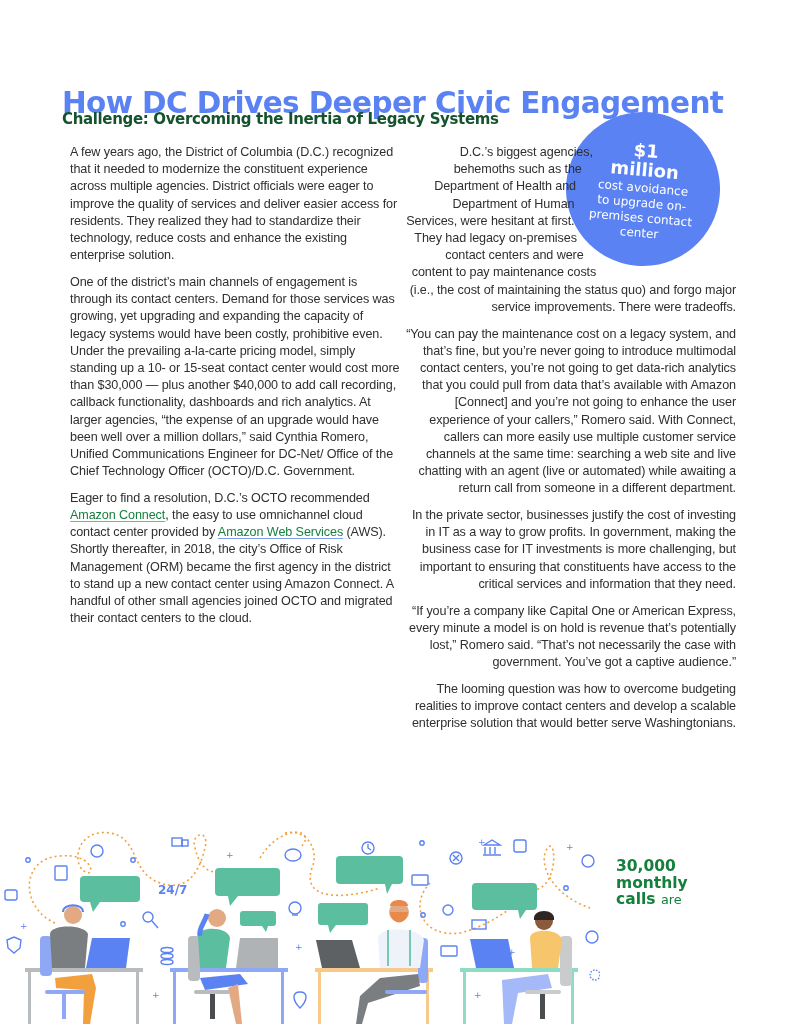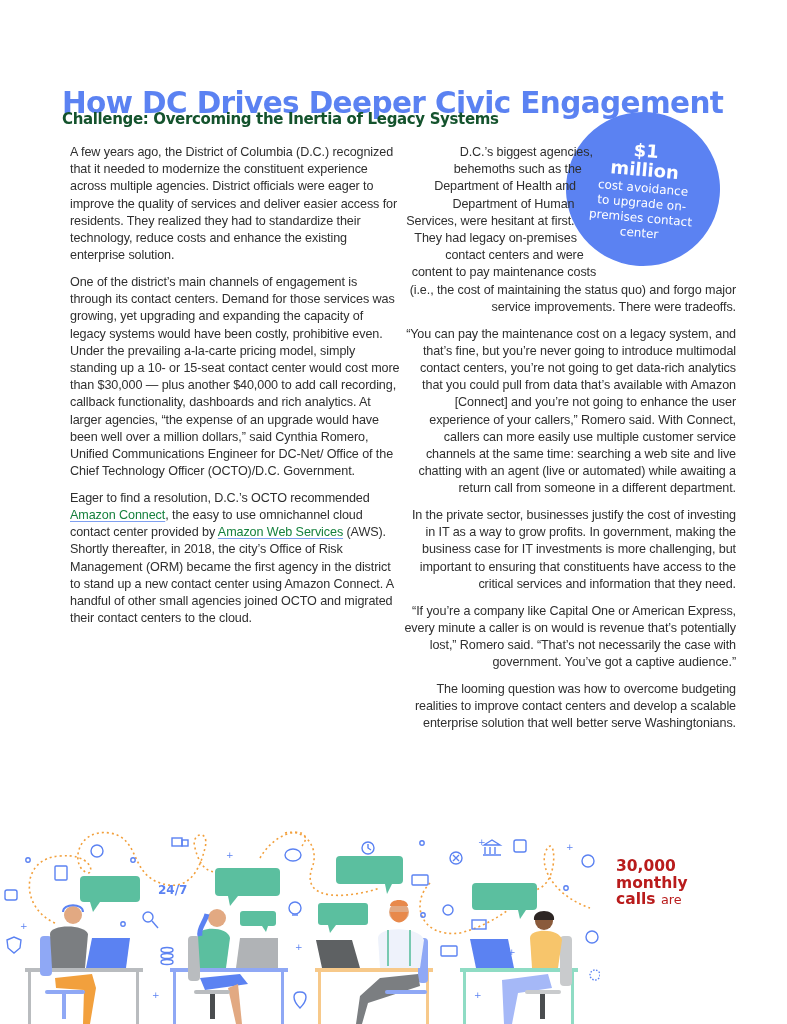--- a/index.html
+++ b/index.html
@@ -34,21 +34,21 @@
   .col-right p.quote { text-indent: -5px; }
   .link { color: #15803d; text-decoration: underline; text-decoration-color: #7fa0f0; text-underline-offset: 2px; cursor: pointer; }
   .float-spacer { float: right; width: 170px; height: 134px; shape-outside: circle(50%); }
 
   .illustration { position: absolute; left: 0; top: 828px; width: 600px; height: 196px; }
 
   .side-stat {
     position: absolute; left: 616px; top: 858px; width: 150px;
     font-family: "DejaVu Sans", sans-serif; color: #6a8df2;
   }
-  .side-stat .big { font-weight: bold; font-size: 15.5px; line-height: 16.5px; color: #b91c1c; }
+  .side-stat .big { font-weight: bold; font-size: 15.5px; line-height: 16.5px; color: #15803d; }
   .side-stat .rest { font-size: 12.3px; line-height: 17px; }
   .side-stat .are { font-size: 12.8px; font-weight: normal; }
 </style>
 </head>
 <body>
 
 <h1 class="title">How DC Drives Deeper Civic Engagement</h1>
 <h2 class="subtitle">Challenge: Overcoming the Inertia of Legacy Systems</h2>
 
 <div class="stat-circle">
@@ -63,22 +63,22 @@
   <p>
     <span>Eager to find a resolution, D.C.’s OCTO recommended </span><a class="link">Amazon Connect</a><span>, the easy to use omnichannel cloud contact center provided by </span><a class="link">Amazon Web Services</a><span> (AWS). Shortly thereafter, in 2018, the city’s Office of Risk Management (ORM) became the first agency in the district to stand up a new contact center using Amazon Connect. A handful of other small agencies joined OCTO and migrated their contact centers to the cloud.</span>
   </p>
 </div>
 
 <div class="col col-right">
   <div class="float-spacer"></div>
   <p>D.C.’s biggest agencies, behemoths such as the Department of Health and Department of Human Services, were hesitant at first. They had legacy on-premises contact centers and were content to pay maintenance costs (i.e., the cost of maintaining the status quo) and forgo major service improvements. There were tradeoffs.</p>
   <p class="quote">“You can pay the maintenance cost on a legacy system, and that’s fine, but you’re never going to introduce multimodal contact centers, you’re not going to get data-rich analytics that you could pull from data that’s available with Amazon [Connect] and you’re not going to enhance the user experience of your callers,” Romero said. With Connect, callers can more easily use multiple customer service channels at the same time: searching a web site and live chatting with an agent (live or automated) while awaiting a return call from someone in a different department.</p>
   <p>In the private sector, businesses justify the cost of investing in IT as a way to grow profits. In government, making the business case for IT investments is more challenging, but important to ensuring that constituents have access to the critical services and information that they need.</p>
-  <p class="quote">“If you’re a company like Capital One or American Express, every minute a caller is on would is revenue that’s potentially lost,” Romero said. “That’s not necessarily the case with government. You’ve got a captive audience.”</p>
-  <p>The looming question was how to overcome budgeting realities to improve contact centers and develop a scalable enterprise solution that well better serve Washingtonians.</p>
+  <p class="quote">“If you’re a company like Capital One or American Express, every minute a model is on hold is revenue that’s potentially lost,” Romero said. “That’s not necessarily the case with government. You’ve got a captive audience.”</p>
+  <p>The looming question was how to overcome budgeting realities to improve contact centers and develop a scalable enterprise solution that would better serve Washingtonians.</p>
 </div>
 
 <svg class="illustration" viewBox="0 0 600 196" xmlns="http://www.w3.org/2000/svg">
 
   <g fill="none" stroke="#f2a03d" stroke-width="1.6" stroke-dasharray="2 3">
     <path d="M55 95 C20 80 20 30 60 28 C90 25 95 45 88 45 C70 40 75 0 110 5 C140 10 130 45 160 55 C190 65 200 40 205 20 C210 0 190 5 195 20 C200 40 210 50 230 40"></path>
     <path d="M260 30 C280 -5 320 0 300 20"></path>
     <path d="M285 5 C305 0 320 20 312 40 C300 75 350 70 380 60"></path>
     <path d="M430 55 C410 75 420 110 460 105 C500 95 520 70 540 60 C560 50 555 0 545 25 C540 45 560 70 590 80"></path>
   </g>

